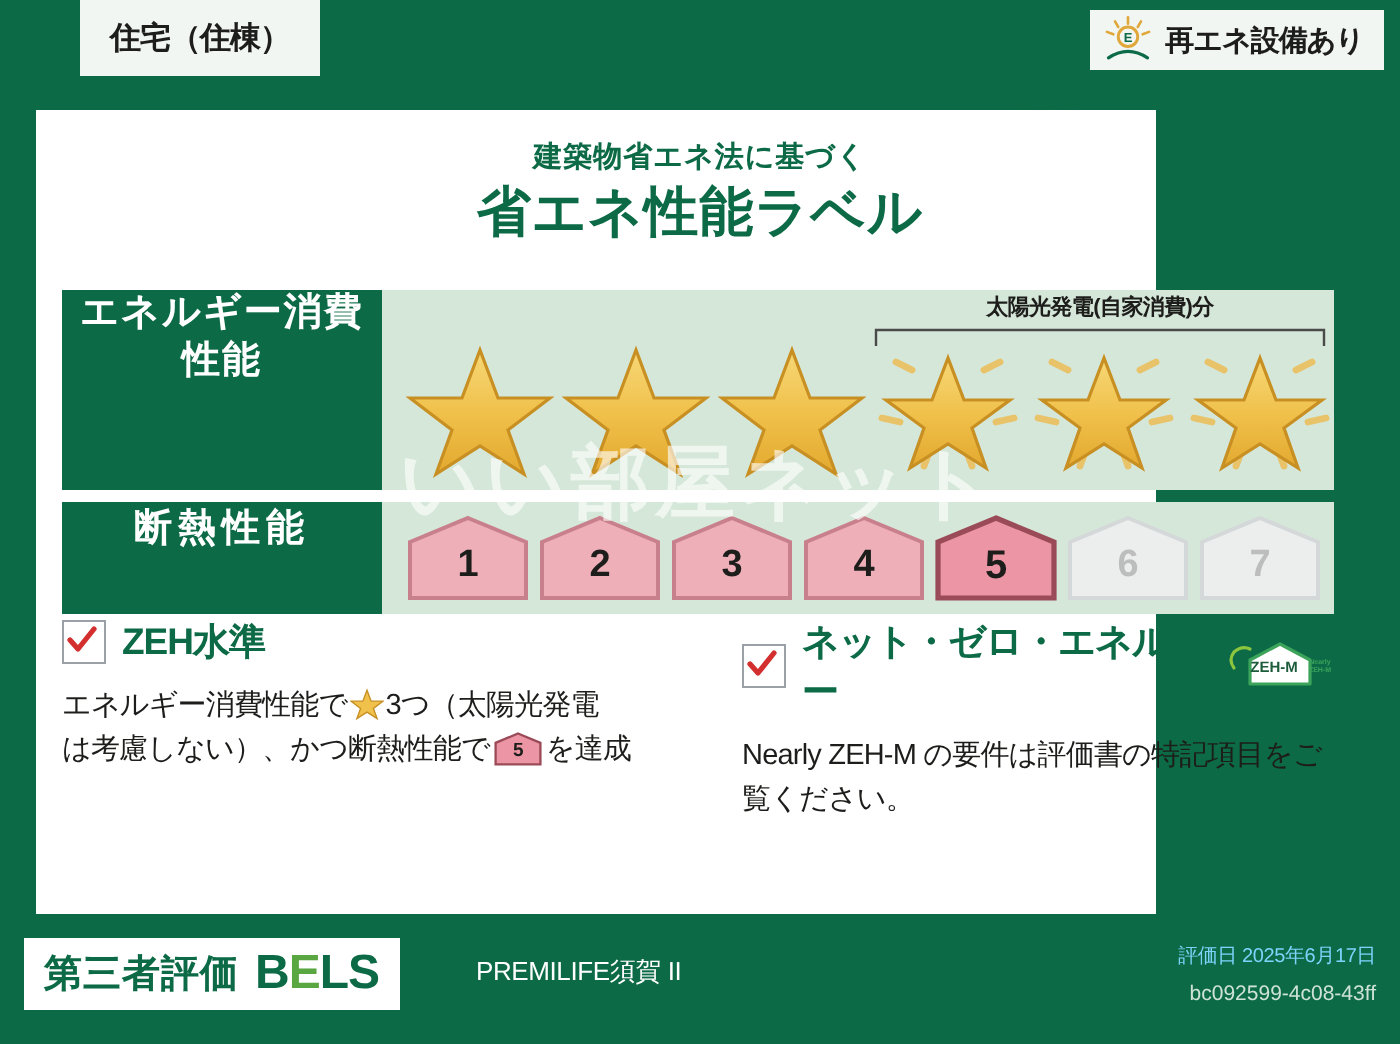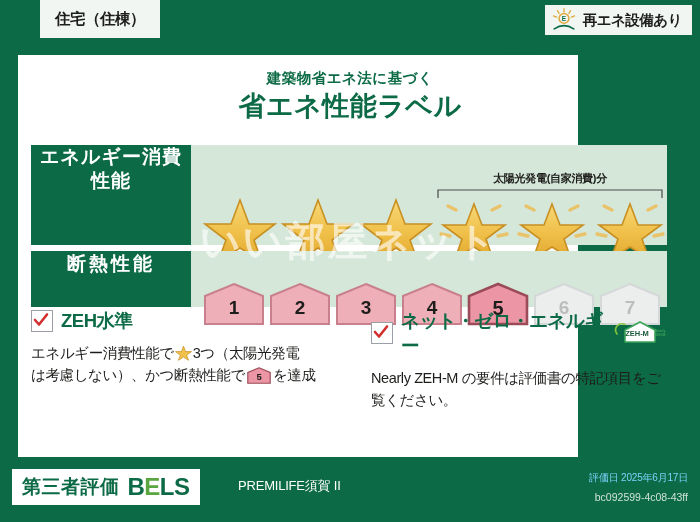--- a/index.html
+++ b/index.html
@@ -127,21 +127,20 @@
     justify-content: center;
     text-align: center;
     font-weight: bold;
     letter-spacing: 1px;
   }
   .row-energy .row-label { height: 100px; font-size: 19px; line-height: 1.25; }
   .row-insul  .row-label { height: 56px;  font-size: 19px; letter-spacing: 3px; }
   .row-body {
     flex: 1 1 auto;
     position: relative;
-    margin-top: 25px;
   }
 
   .watermark {
     position: absolute;
     left: 0; top: 14px;
     width: 636px; height: 165px;
     display: flex;
     align-items: center;
     justify-content: center;
     font-size: 40px;

